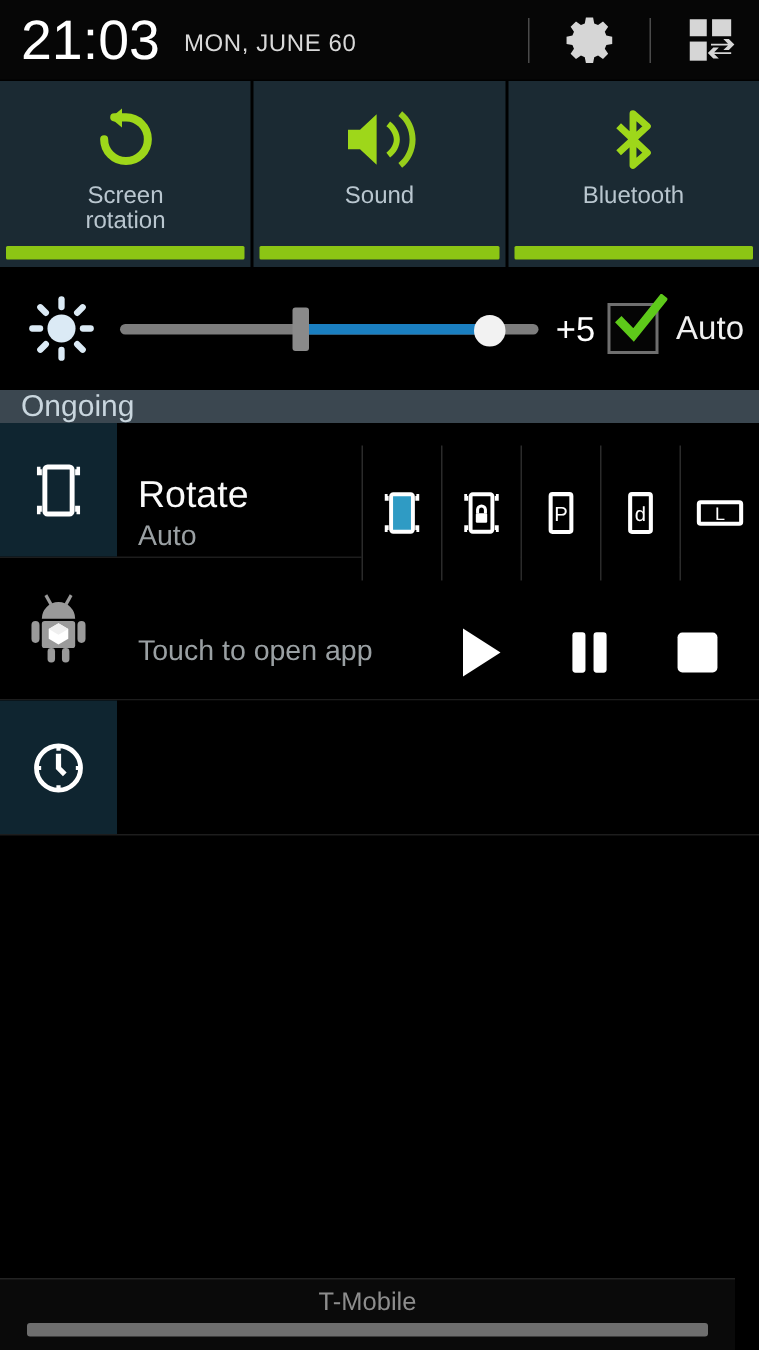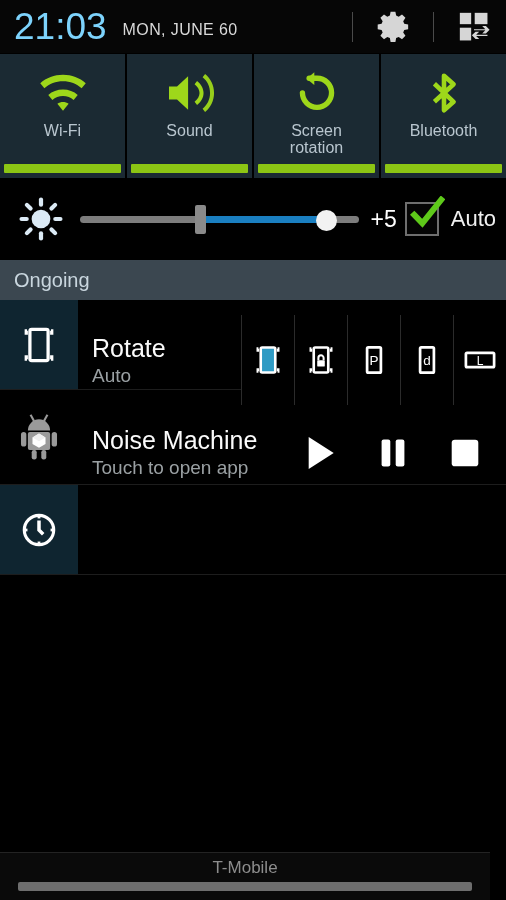--- a/index.html
+++ b/index.html
@@ -10,21 +10,21 @@
     overflow:hidden;
   }
   #shade { position:relative; width:506px; height:900px; background:#000; }
 
   
   .statusbar {
     height:54px; background:#060606;
     display:flex; align-items:center; padding:0 0 0 14px;
     border-bottom:1px solid #000;
   }
-  .clock { color:#7dd3fc; font-size:37px; letter-spacing:0px; line-height:37px; font-weight:400; }
+  .clock { color:#ffffff; font-size:37px; letter-spacing:0px; line-height:37px; font-weight:400; }
   .date { color:#d9d9d9; font-size:16px; margin-left:16px; letter-spacing:.4px; padding-top:6px; }
   .sb-right { margin-left:auto; display:flex; align-items:center; height:100%; }
   .vdiv { width:1px; height:30px; background:#4a4a4a; margin:0 18px; }
   .sb-icon { width:44px; height:44px; display:flex; align-items:center; justify-content:center; }
   .sb-icon.last { margin-right:10px; }
 
   
   .toggles { display:flex; height:124px; background:#000; }
   .tog {
     flex:1 1 0; background:#1b2a33; margin-right:2px; position:relative;
@@ -49,21 +49,21 @@
   .track { position:absolute; top:17px; left:0; right:0; height:7px; background:#7d7d7d; border-radius:4px; }
   .fill { position:absolute; top:17px; height:7px; background:#1a7fc1; border-radius:4px; }
   .tick { position:absolute; top:6px; width:11px; height:29px; background:#8a8a8a; border-radius:2px; }
   .thumb { position:absolute; top:11px; width:21px; height:21px; background:#f2f2f2; border-radius:50%; }
   .blevel { color:#fff; font-size:23px; margin:0 8px 0 4px; }
   .chk { position:relative; width:34px; height:34px; border:2px solid #6f6f6f; background:#050505; }
   .chk svg { position:absolute; left:2px; top:-8px; }
   .autolb { color:#f0f0f0; font-size:22px; margin-left:12px; }
 
   
-  .sect { height:40px; background:#3b4750; display:flex; align-items:center; padding-left:14px; }
+  .sect { height:22px; background:#3b4750; display:flex; align-items:center; padding-left:14px; }
   .sect span { color:#c9d6de; font-size:20px; }
 
   
   .notif { display:flex; background:#000; border-bottom:1px solid #1d1d1d; }
   .n-ic { width:78px; background:#0f2530; display:flex; align-items:center; justify-content:center; flex:none; }
   .n-ic.plain { background:#000; }
   .n-body { flex:1; display:flex; align-items:center; min-width:0;margin-top:31px; }
   .n-txt { padding:6px 0 6px 14px; min-width:0; }
   .n-title { color:#fafafa; font-size:25px; line-height:30px; white-space:nowrap; }
   .n-sub { color:#9aa0a3; font-size:19px; line-height:25px; white-space:nowrap; display:flex; align-items:center; gap:6px; }
@@ -109,56 +109,45 @@
           <rect x="2" y="12.5" width="8" height="9"></rect>
           <path d="M12.5 13.5h8l-2.2-2.2h2.6l2.6 2.6-2.6 2.6h-2.6l2.2-2.2h-8z" transform="translate(-0.5,0)"></path>
           <path d="M21.5 18h-8l2.2 2.2h-2.6L10.5 17.6l2.6-2.6h2.6L13.5 17.2h8z" transform="translate(0,0.3)"></path>
         </svg>
       </div>
     </div>
   </div>
 
   <div class="toggles">
 
+
+
     <div class="tog">
       <div class="tog-ic">
-        <svg width="52" height="40" viewBox="0 0 24 18" fill="#9ed71a">
-          <path d="M12 17.2l2.6-3.2c-1.5-1.2-3.7-1.2-5.2 0z"></path>
-          <path d="M12 10.4c1.9 0 3.6.7 4.9 1.8l1.9-2.3C17 8.3 14.6 7.4 12 7.4S7 8.3 5.2 9.9l1.9 2.3c1.3-1.1 3-1.8 4.9-1.8z"></path>
-          <path d="M12 3.6c3.3 0 6.3 1.2 8.6 3.2l1.9-2.3C19.7 2 16 .6 12 .6S4.3 2 1.5 4.5l1.9 2.3C5.7 4.8 8.7 3.6 12 3.6z"></path>
-        </svg>
-      </div>
-      <div class="tog-lb">Wi-Fi</div>
+        <svg width="46" height="46" viewBox="0 0 24 24" fill="none" stroke="#9ed71a" stroke-width="2.8">
+          <path d="M4.4 11.9a7.6 7.6 0 107.6-7.6h-4.1" stroke-linecap="round"></path>
+          <path d="M10.6 1.2L6.6 4.5l4 3.3z" fill="#9ed71a" stroke="none"></path>
+        </svg>
+      </div>
+      <div class="tog-lb">
+        <span>Screen</span><br>
+        <span>rotation</span>
+      </div>
       <div class="tog-bar"></div>
     </div>
-
 
     <div class="tog">
       <div class="tog-ic">
         <svg width="52" height="42" viewBox="0 0 26 22" fill="#9ed71a">
           <path d="M2 7.6h4.2L12 2.2v17.6L6.2 14.4H2z"></path>
           <path d="M15.4 6.4c1.6 1.2 2.6 3 2.6 4.6s-1 3.4-2.6 4.6l1.3 1.7c2.1-1.6 3.4-3.9 3.4-6.3s-1.3-4.7-3.4-6.3z"></path>
           <path d="M19.6 2.8c2.4 1.9 3.9 4.8 3.9 8.2s-1.5 6.3-3.9 8.2l1.3 1.7c2.9-2.3 4.7-5.9 4.7-9.9s-1.8-7.6-4.7-9.9z" opacity="0.95"></path>
         </svg>
       </div>
       <div class="tog-lb">Sound</div>
-      <div class="tog-bar"></div>
-    </div>
-
-    <div class="tog">
-      <div class="tog-ic">
-        <svg width="46" height="46" viewBox="0 0 24 24" fill="none" stroke="#9ed71a" stroke-width="2.8">
-          <path d="M4.4 11.9a7.6 7.6 0 107.6-7.6h-4.1" stroke-linecap="round"></path>
-          <path d="M10.6 1.2L6.6 4.5l4 3.3z" fill="#9ed71a" stroke="none"></path>
-        </svg>
-      </div>
-      <div class="tog-lb">
-        <span>Screen</span><br>
-        <span>rotation</span>
-      </div>
       <div class="tog-bar"></div>
     </div>
 
     <div class="tog">
       <div class="tog-ic">
         <svg width="42" height="46" viewBox="0 0 20 24" fill="none" stroke="#9ed71a" stroke-width="2.4" stroke-linejoin="round">
           <path d="M5 7.2L15 16.6 10 21V3l5 4.4L5 16.6"></path>
         </svg>
       </div>
       <div class="tog-lb">Bluetooth</div>
@@ -260,21 +249,20 @@
         <rect x="2.6" y="10.4" width="2.8" height="7.6" rx="1.4"></rect>
         <rect x="18.6" y="10.4" width="2.8" height="7.6" rx="1.4"></rect>
         <rect x="8.2" y="19.8" width="2.6" height="5" rx="1.2"></rect>
         <rect x="13.2" y="19.8" width="2.6" height="5" rx="1.2"></rect>
         <path d="M12 11.2l3.4 2v3.4L12 18.6l-3.4-2v-3.4z" fill="#ffffff"></path>
         <path d="M12 11.2l3.4 2-3.4 2-3.4-2z" fill="#efefef"></path>
       </svg>
     </div>
     <div class="n-body">
       <div class="n-txt">
-        <div class="n-title">Noise Machine</div>
         <div class="n-sub">Touch to open app</div>
       </div>
       <div class="media-acts">
         <div class="m-btn">
           <svg width="40" height="42" viewBox="0 0 24 24" fill="#ffffff">
               <path d="M4.6 2.4l15 9.6-15 9.6z"></path>
             </svg>
         </div>
         <div class="m-btn">
           <svg width="36" height="42" viewBox="0 0 24 24" fill="#ffffff">

